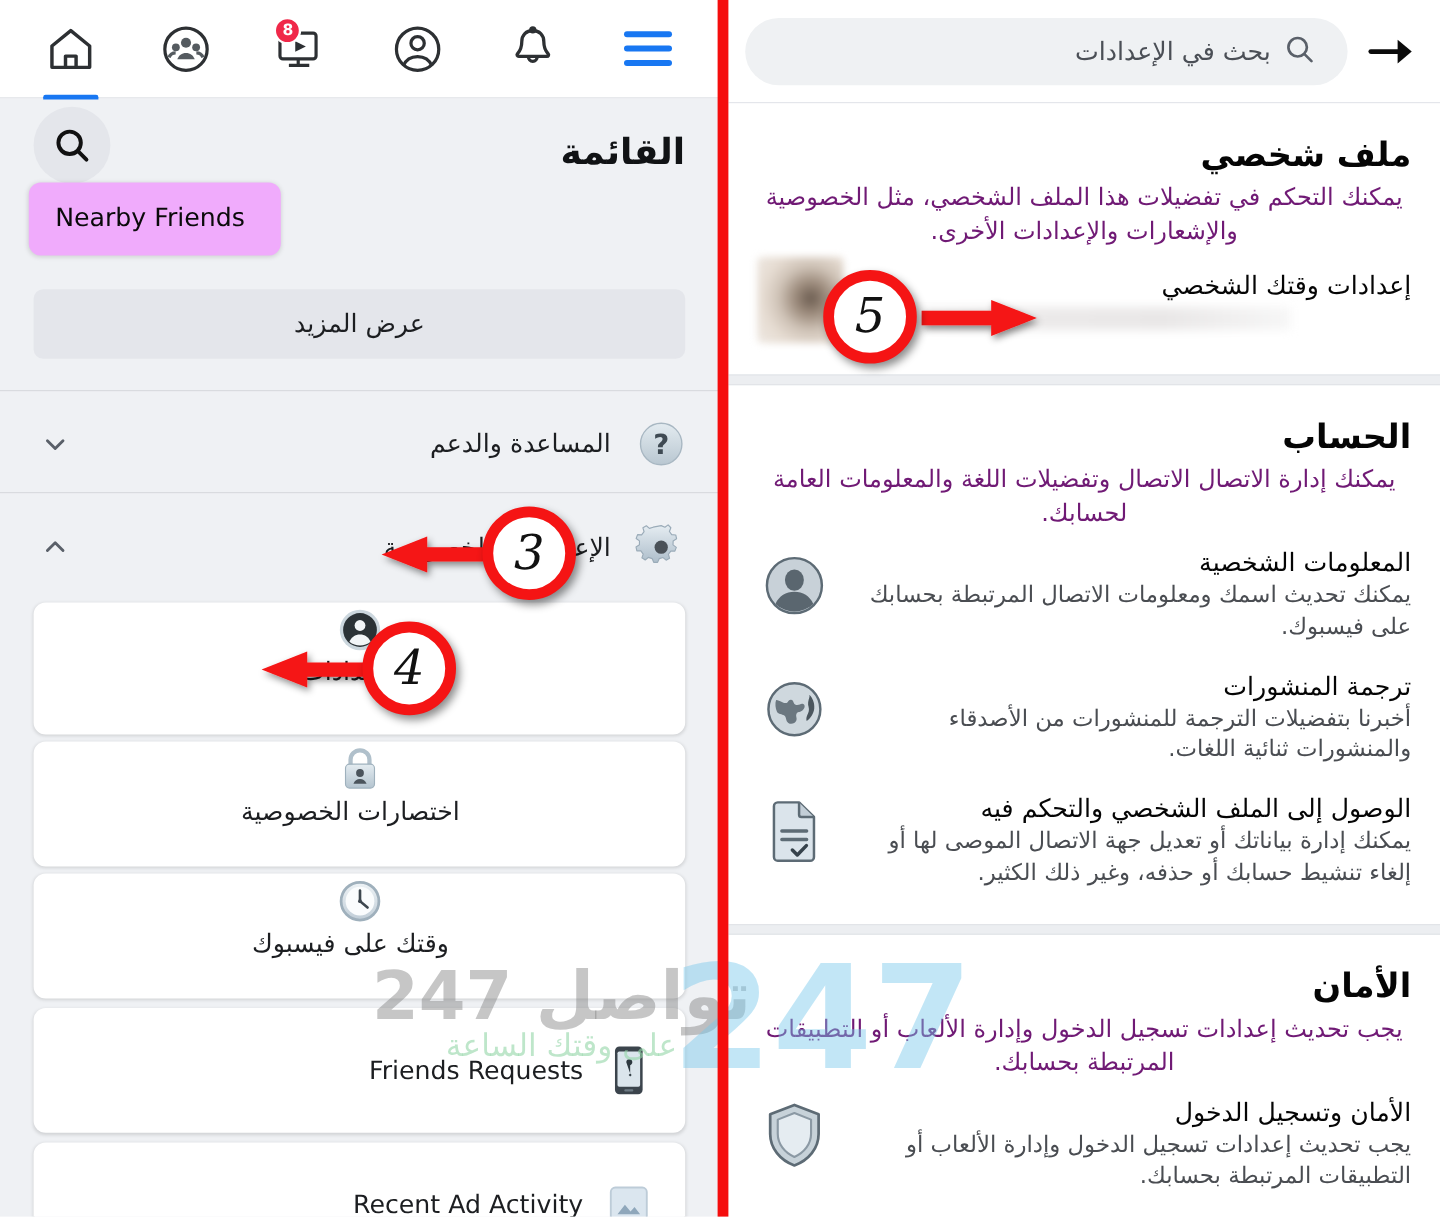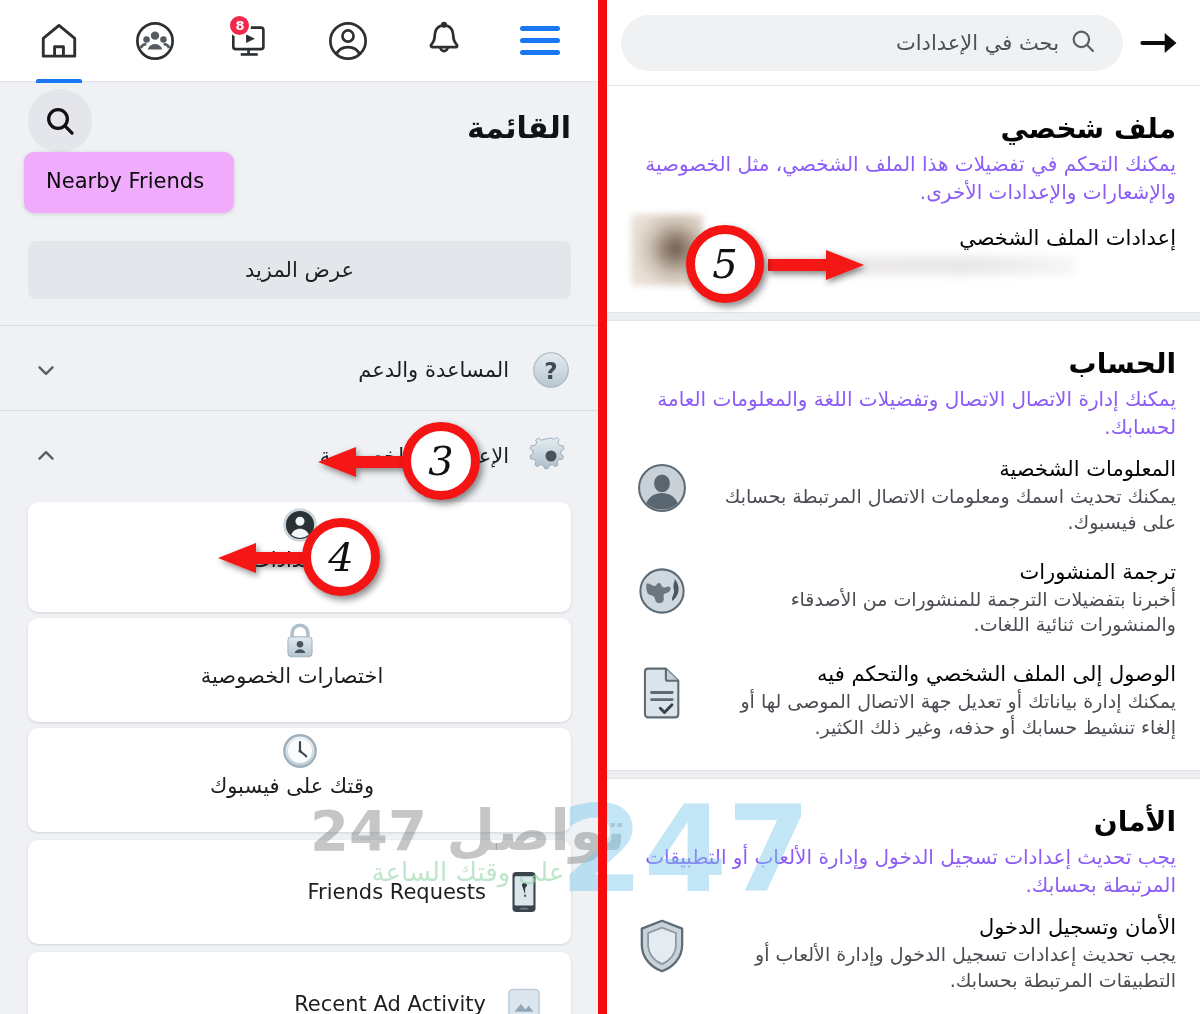--- a/index.html
+++ b/index.html
@@ -252,21 +252,22 @@
   }
   .rp-sec-title {
     font-size: 28px;
     font-weight: bold;
     color: #050505;
     margin-bottom: 6px;
   }
   .rp-sec-desc {
     font-size: 20px;
     line-height: 1.38;
-    color: #8b5cf6;
+    color: #701a75;
+    text-align: center;
   }
   .rp-divider {
     height: 9px;
     background: #eceef1;
     border-top: 1px solid #e2e4e8;
     border-bottom: 1px solid #e2e4e8;
   }
 
   .rp-item {
     display: flex;
@@ -591,21 +592,21 @@
       </div>
     </div>
 
     <div class="rp-section">
       <div class="rp-sec-title">ملف شخصي</div>
       <div class="rp-sec-desc">يمكنك التحكم في تفضيلات هذا الملف الشخصي، مثل الخصوصية والإشعارات والإعدادات الأخرى.</div>
 
       <div class="profile-row">
         <div class="profile-pic"></div>
         <div class="profile-txt">
-          <div class="profile-title">إعدادات الملف الشخصي</div>
+          <div class="profile-title">إعدادات وقتك الشخصي</div>
           <div class="profile-name-blur"></div>
         </div>
       </div>
     </div>
 
     <div class="rp-divider"></div>
 
     <div class="rp-section">
       <div class="rp-sec-title">الحساب</div>
       <div class="rp-sec-desc">يمكنك إدارة الاتصال الاتصال وتفضيلات اللغة والمعلومات العامة لحسابك.</div>

